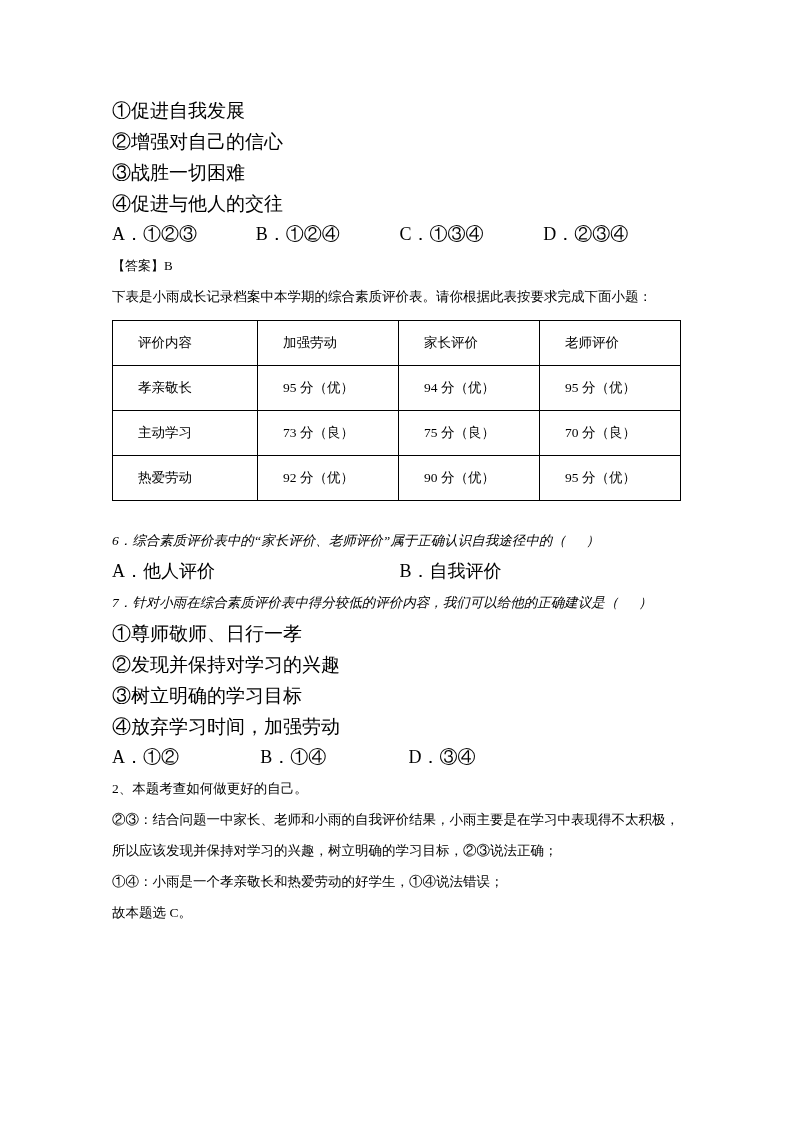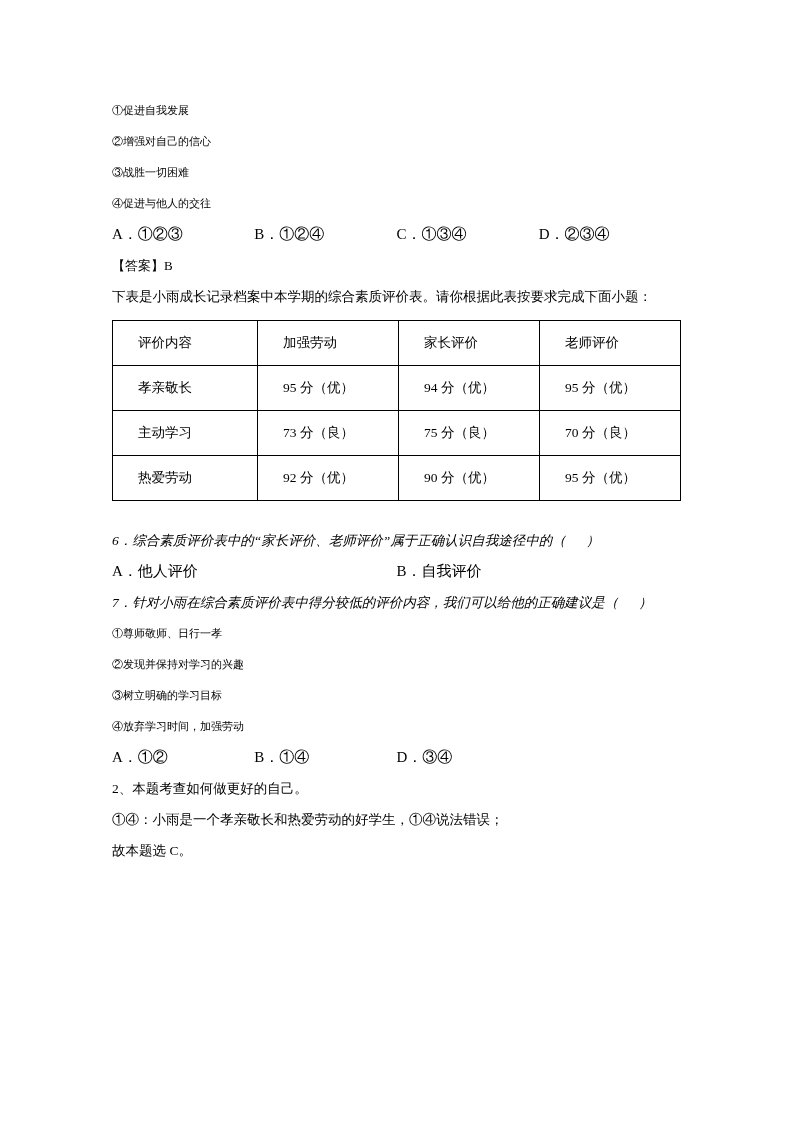--- a/index.html
+++ b/index.html
@@ -14,28 +14,29 @@
     color: #000000;
   }
   .page {
     position: relative;
     width: 793px;
     height: 1122px;
     box-sizing: border-box;
     padding: 95px 112px 0 112px;
   }
   .line {
-    font-size: 11px;
+    font-size: 19px;
     line-height: 31px;
     white-space: pre;
   }
   .opts {
     display: flex;
-    font-size: 15px;
+    font-size: 18px;
     line-height: 31px;
+    gap: 6px;
   }
   .opts .o {
     white-space: pre;
   }
   .opts.four .o {
     width: 25%;
   }
   .opts.two .o {
     width: 50%;
   }
@@ -146,16 +147,17 @@
   <div class="line">④放弃学习时间，加强劳动</div>
 
   <div class="opts four">
     <span class="o">A．①②</span>
     <span class="o">B．①④</span>
     <span class="o">D．③④</span>
   </div>
 
 
   <div class="expl">2、本题考查如何做更好的自己。</div>
+  <div class="expl">②③：结合问题一中家长、老师和小雨的自我评价结果，小雨主要是在学习中表现得不太积极，所以应该发现并保持对学习的兴趣，树立明确的学习目标，②③说法正确；</div>
   <div class="expl">①④：小雨是一个孝亲敬长和热爱劳动的好学生，①④说法错误；</div>
   <div class="expl">故本题选 C。</div>
 
 </div>
 
 </body></html>

